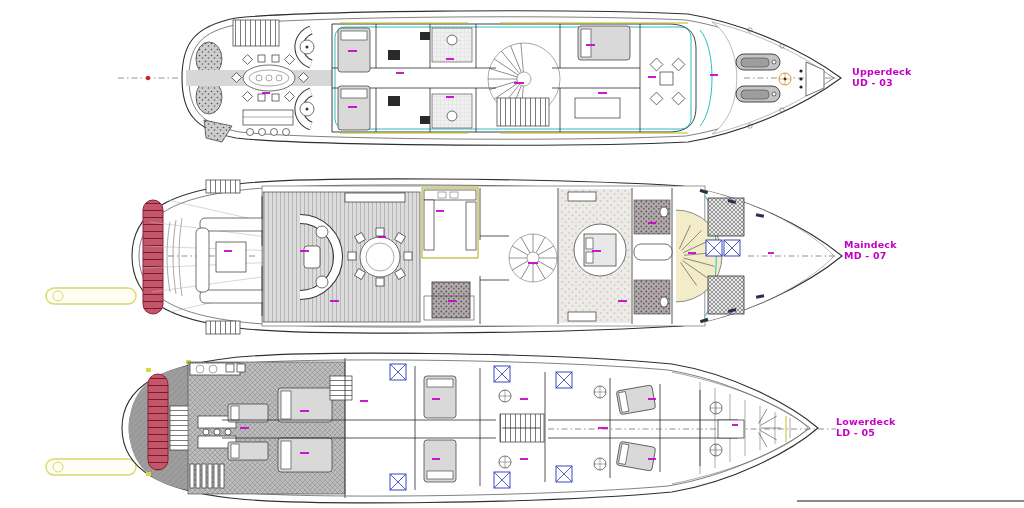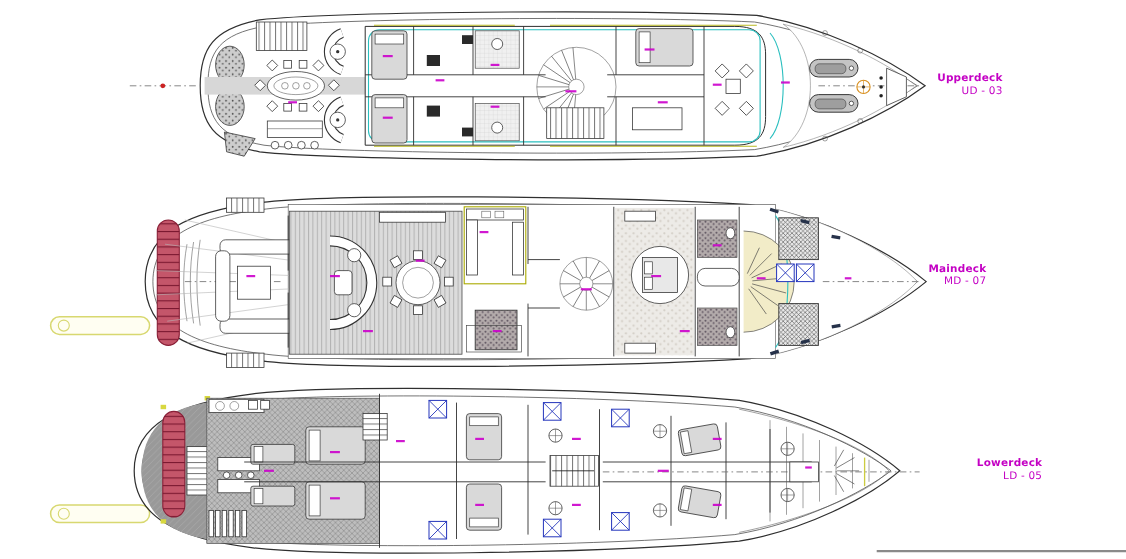--- a/index.html
+++ b/index.html
@@ -1,20 +1,20 @@
 <!DOCTYPE html>
 <html><head>
 <meta charset="utf-8">
 <style>
   html,body{margin:0;padding:0;background:#fff;}
   #stage{position:relative;width:1024px;height:508px;background:#fff;overflow:hidden;
          font-family:"DejaVu Sans",sans-serif;}
   svg{position:absolute;left:0;top:0;}
-  .deck-label{position:absolute;color:#c400c4;font:600 9.5px "DejaVu Sans",sans-serif;line-height:1.18;letter-spacing:.2px;text-align:right;}
-  .deck-label .code{font-weight:400;}
+  .deck-label{position:absolute;color:#c400c4;font:600 9.5px "DejaVu Sans",sans-serif;line-height:1.18;letter-spacing:.2px;}
+  .deck-label .code{font-weight:700;}
   
   .hullO{fill:none;stroke:#2f2f2f;stroke-width:1.1}
   .hullI{stroke:#4a4a4a;stroke-width:.7;fill:none}
   .w{fill:#ffffff;stroke:#2b2b2b;stroke-width:.9}
   .f{fill:#ffffff;stroke:#333;stroke-width:.7}
   .ln{stroke:#2b2b2b;stroke-width:.8;fill:none}
   .th{stroke:#555;stroke-width:.5;fill:none}
   .dk{fill:#2a2a2a}
   .mg{fill:#cc00cc;opacity:.9}
   .cl{stroke:#777;stroke-width:.8;fill:none;stroke-dasharray:6 3 1.5 3}
@@ -587,18 +587,18 @@
 </svg>
 
 <div class="deck-label" style="left:852px;top:66px;">
   <div>Upperdeck</div>
   <div class="code">UD - 03</div>
 </div>
 <div class="deck-label" style="left:844px;top:239px;">
   <div>Maindeck</div>
   <div class="code">MD - 07</div>
 </div>
-<div class="deck-label" style="left:888px;top:416px;">
+<div class="deck-label" style="left:836px;top:416px;">
   <div>Lowerdeck</div>
   <div class="code">LD - 05</div>
 </div>
 
 </div>
 
 </body></html>

